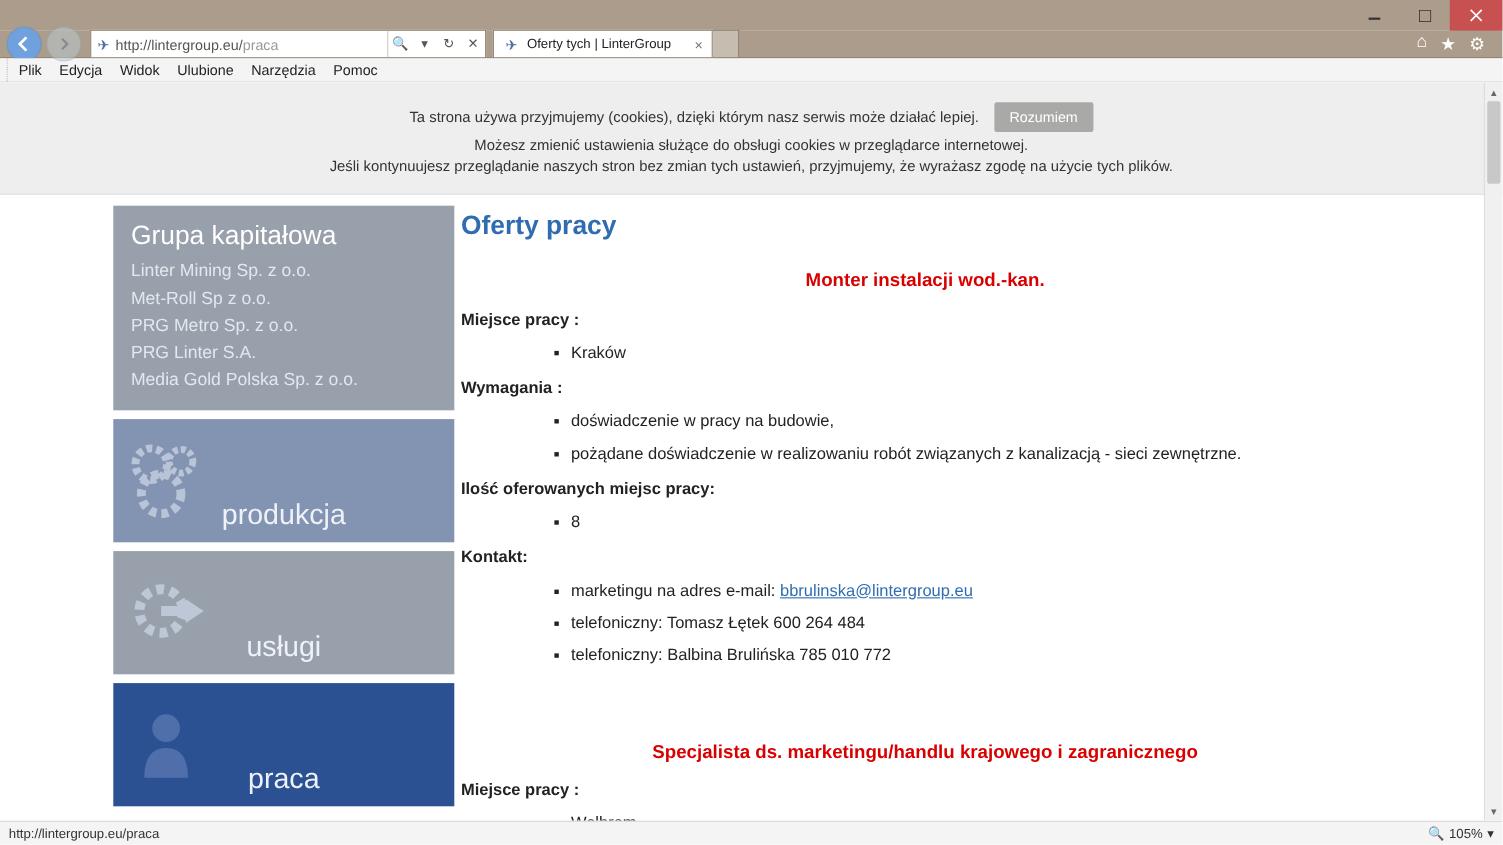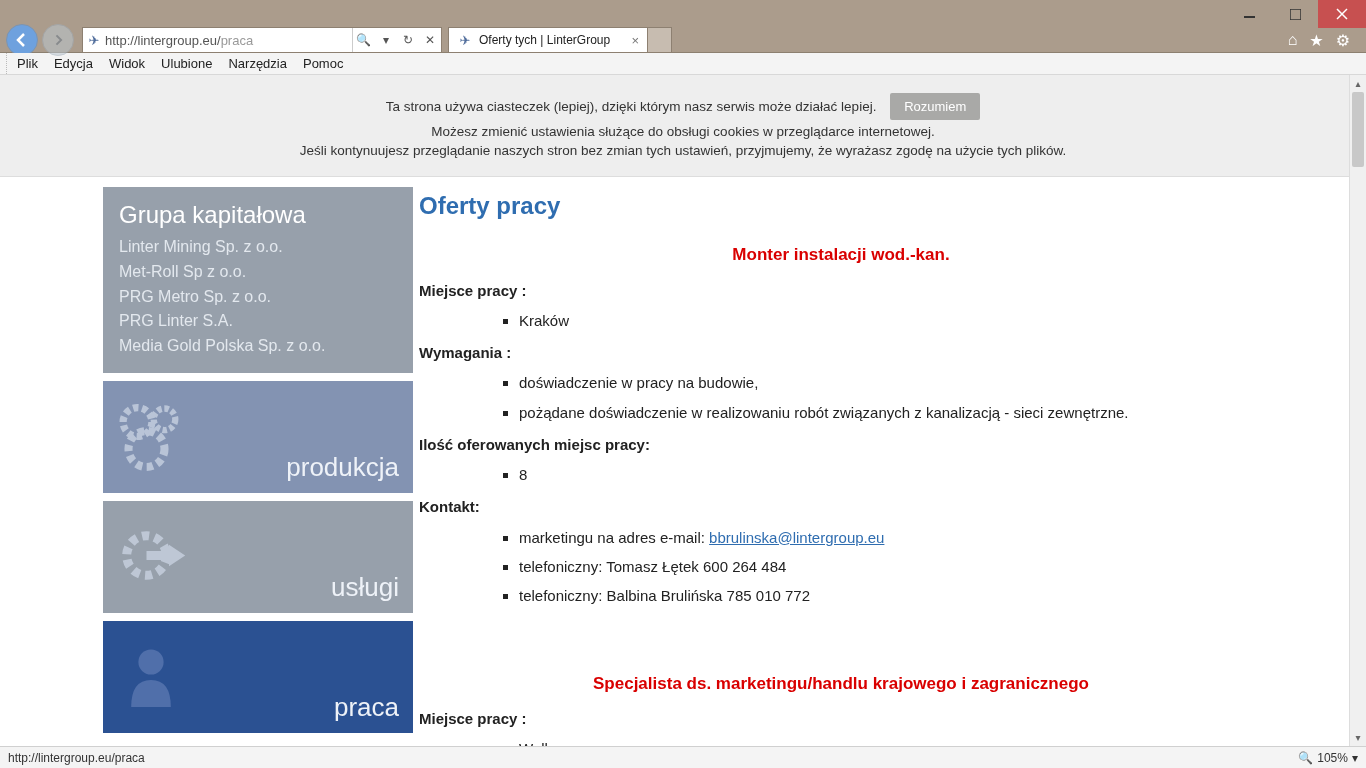--- a/index.html
+++ b/index.html
@@ -32,21 +32,21 @@
 .vscroll .arr{height:17px;display:flex;align-items:center;justify-content:center;color:#666;font-size:10px}
 .vscroll .thumb{position:absolute;top:17px;left:2px;right:2px;height:75px;background:#c8c8c8;border-radius:2px}
 .cookie-bar{background:#eeeeee;padding:14px 0;text-align:center;border-bottom:1px solid #ddd}
 .cookie-bar p{margin:4px 0;font-size:13.5px;color:#333}
 .cookie-btn{background:#a9a9a7;color:#fff;border:none;padding:6px 14px;font-size:13px;border-radius:2px;margin-left:10px}
 .page{display:flex;max-width:1200px;margin:10px auto 0;gap:6px;padding:0 20px}
 .sidebar{width:310px;flex-shrink:0}
 .sb-block{background:#97a0ab;color:#fff;padding:14px 16px;margin-bottom:8px}
 .sb-title{font-size:24px;font-weight:400;margin-bottom:6px}
 .sb-list div{font-size:16px;line-height:1.55;color:#e3e8ee}
-.sb-card{height:112px;background:#8393b2;margin-bottom:8px;position:relative;display:flex;align-items:flex-end;justify-content:flex-end;padding:10px 14px;overflow:hidden}
+.sb-card{height:112px;background:#8393b2;margin-bottom:8px;position:relative;display:flex;align-items:flex-end;justify-content:center;padding:10px 14px;overflow:hidden}
 .sb-card.v2{background:#97a0ab}
 .sb-card.v3{background:#2b5192}
 .sb-label{color:#eef2f8;font-size:26px;font-weight:300}
 .sb-svg{position:absolute;left:12px;top:50%;transform:translateY(-50%);opacity:.75}
 .sb-svg svg{width:90px;height:80px;fill:#cbd5e4}
 .content{flex:1;font-size:15px;line-height:1.55}
 .content h1{color:#2f6db0;font-size:24px;font-weight:700;margin-bottom:18px}
 .job-title{text-align:center;color:#d90000;font-weight:700;font-size:17px;margin:10px 0}
 .field{font-weight:700;margin-top:6px}
 .content ul{list-style:square;margin:4px 0 4px 100px}
@@ -117,21 +117,21 @@
     <div class="m">Plik</div>
     <div class="m">Edycja</div>
     <div class="m">Widok</div>
     <div class="m">Ulubione</div>
     <div class="m">Narzędzia</div>
     <div class="m">Pomoc</div>
   </div>
 
   <div class="viewport">
     <div class="cookie-bar">
-      <p><span>Ta strona używa ciasteczek (lepiej), dzięki którym nasz serwis może działać lepiej.</span>
+      <p><span>Ta strona używa przyjmujemy (cookies), dzięki którym nasz serwis może działać lepiej.</span>
          <button class="cookie-btn">Rozumiem</button></p>
       <p>Możesz zmienić ustawienia służące do obsługi cookies w przeglądarce internetowej.</p>
       <p>Jeśli kontynuujesz przeglądanie naszych stron bez zmian tych ustawień, przyjmujemy, że wyrażasz zgodę na użycie tych plików.</p>
     </div>
 
     <div class="page">
       <div class="sidebar">
         <div class="sb-block">
           <div class="sb-title">Grupa kapitałowa</div>
           <div class="sb-list">

